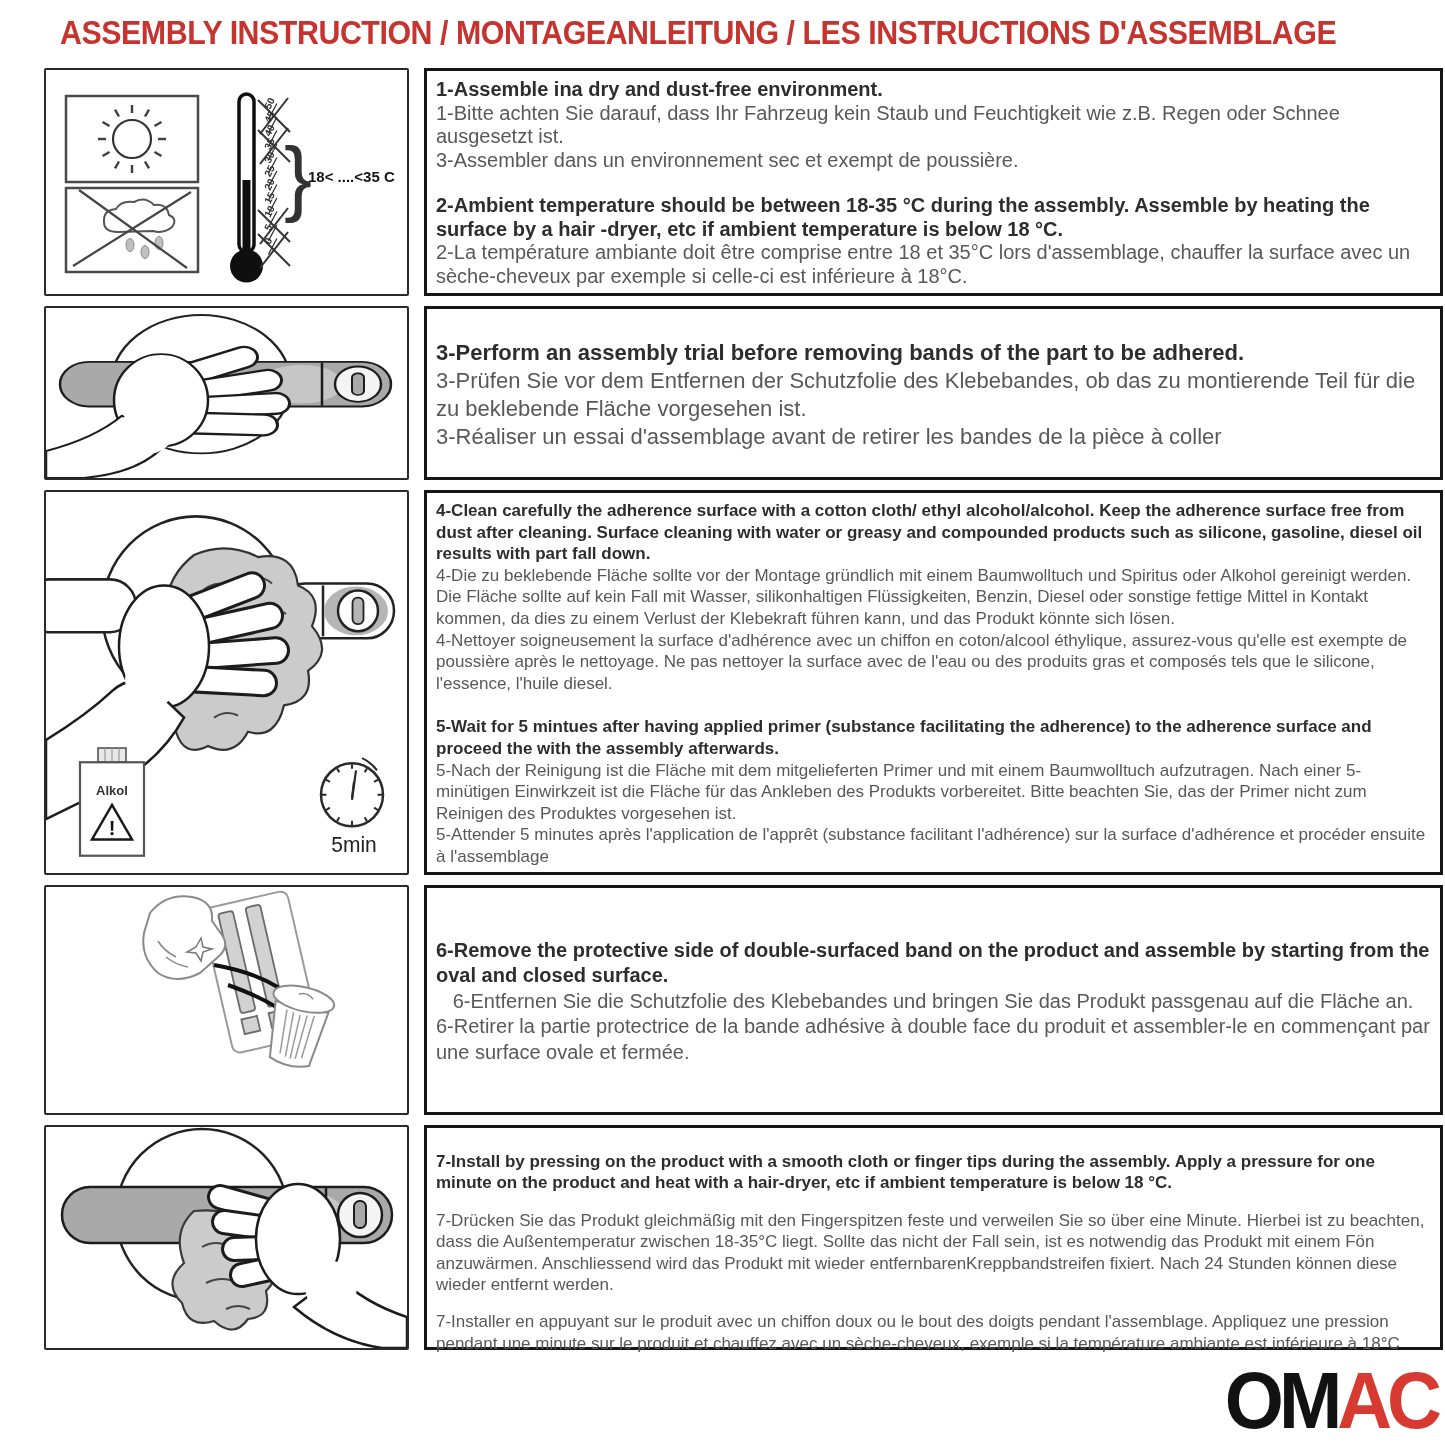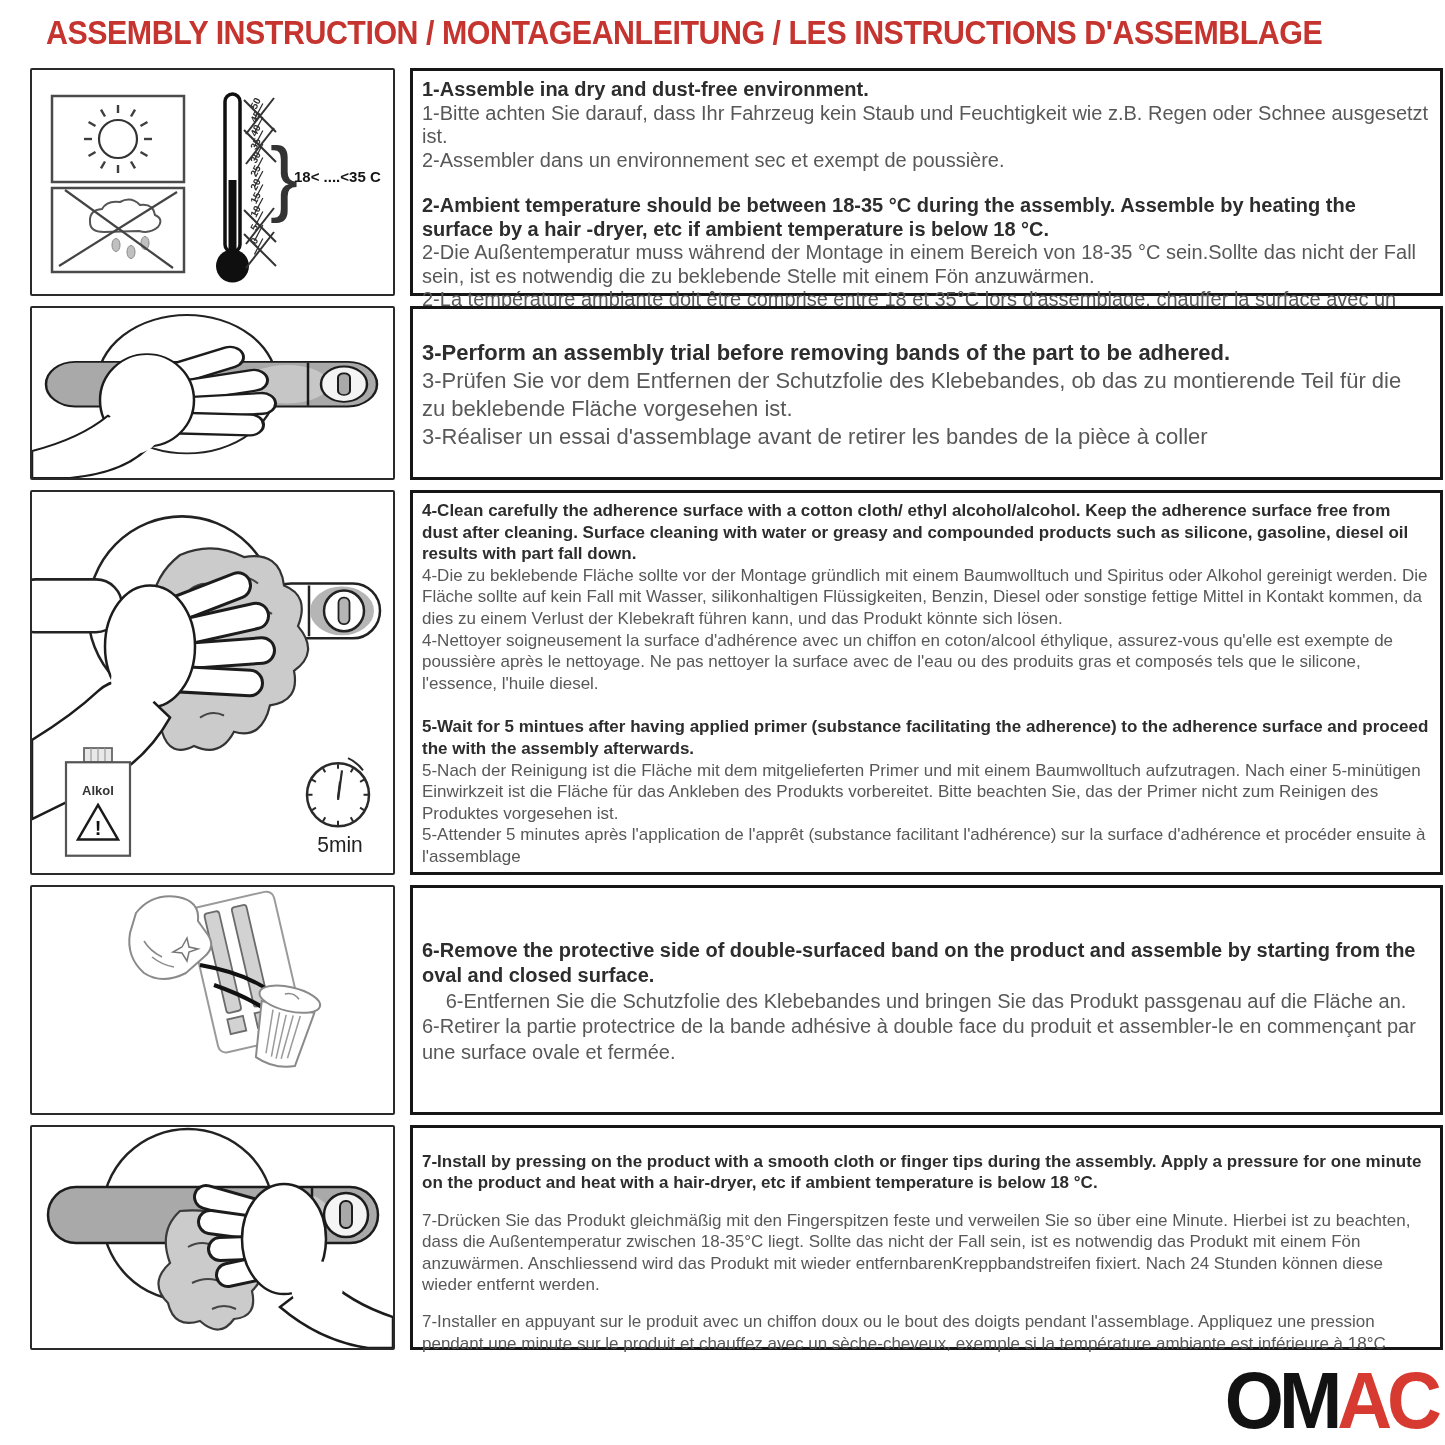--- a/index.html
+++ b/index.html
@@ -1,17 +1,17 @@
 <!DOCTYPE html>
 <html style="--title_red: #c5342f; --logo_red: #d63a31; --handle_gray: #a9a9a9; --cloth_gray: #cbcbcb; --text_dark: #2d2d2d; --text_gray: #585858;"><head>
 <meta charset="utf-8">
 <style>
   html,body{margin:0;padding:0;background:#ffffff;width:1445px;height:1445px;overflow:hidden;
     font-family:"Liberation Sans",sans-serif;}
-  .page{position:relative;width:1445px;height:1445px;box-sizing:border-box;padding:10px 2px 0 30px;}
+  .page{position:relative;width:1445px;height:1445px;box-sizing:border-box;padding:10px 2px 0 44px;}
   .title{color:var(--title_red,#c5342f);font-weight:bold;font-size:33px;letter-spacing:-0.5px;
     white-space:nowrap;transform:scaleX(0.92);transform-origin:left center;margin:4px 0 16px 16px;}
   .row{display:flex;gap:15px;margin-bottom:10px;}
   .illus{flex:0 0 365px;width:365px;border:2.5px solid #2a2a2a;background:#fff;box-sizing:border-box;
     border-radius:2px;overflow:hidden;}
   .illus svg{display:block;width:100%;height:100%;}
   .textbox{flex:1;border:3px solid #161616;box-sizing:border-box;padding:7px 10px 4px 9px;background:#fff;}
   .textbox.center{display:flex;flex-direction:column;justify-content:center;}
   .r1 .illus,.r1 .textbox{height:228px;}
   .r2 .illus,.r2 .textbox{height:174px;}
@@ -110,23 +110,22 @@
               <line x1="242" y1="162" x2="214" y2="198"></line>
           </g>
           <text x="238" y="136" font-size="84" fill="#333">}</text>
           <text x="262" y="112" font-size="15" font-weight="bold" fill="#141414">18&lt; ....&lt;35 C</text>
         </g>
       </svg>
     </div>
     <div class="textbox s1">
         <p class="line bold">1-Assemble ina dry and dust-free environment.</p>
         <p class="line">1-Bitte achten Sie darauf, dass Ihr Fahrzeug kein Staub und Feuchtigkeit wie z.B. Regen oder Schnee ausgesetzt ist.</p>
-        <p class="line">2-Assembler dans un environnement sec et exempt de poussière.</p>
+        <p class="line">3-Assembler dans un environnement sec et exempt de poussière.</p>
         <p class="line bold gap">2-Ambient temperature should be between 18-35 °C  during the assembly. Assemble by heating the surface by a hair -dryer, etc if ambient temperature is below 18 °C.</p>
-        <p class="line">2-Die Außentemperatur muss während der Montage in einem Bereich von 18-35 °C  sein.Sollte das nicht der Fall sein, ist es notwendig die zu beklebende Stelle mit einem Fön anzuwärmen.</p>
         <p class="line">2-La température ambiante doit être comprise entre 18 et 35°C lors d'assemblage, chauffer la surface avec un sèche-cheveux par exemple si celle-ci est inférieure à 18°C.</p>
       </div>
   </div>
 
   <div class="row r2">
     <div class="illus">
       <svg viewBox="0 0 361 221" preserveAspectRatio="none">
         <circle cx="155" cy="99" r="90" fill="#fff" stroke="#222" stroke-width="2.5"></circle>
         <g>
           <rect x="14" y="70" width="331" height="58" rx="29" fill="#a9a9a9" stroke="#1c1c1c" stroke-width="2.5"></rect>

